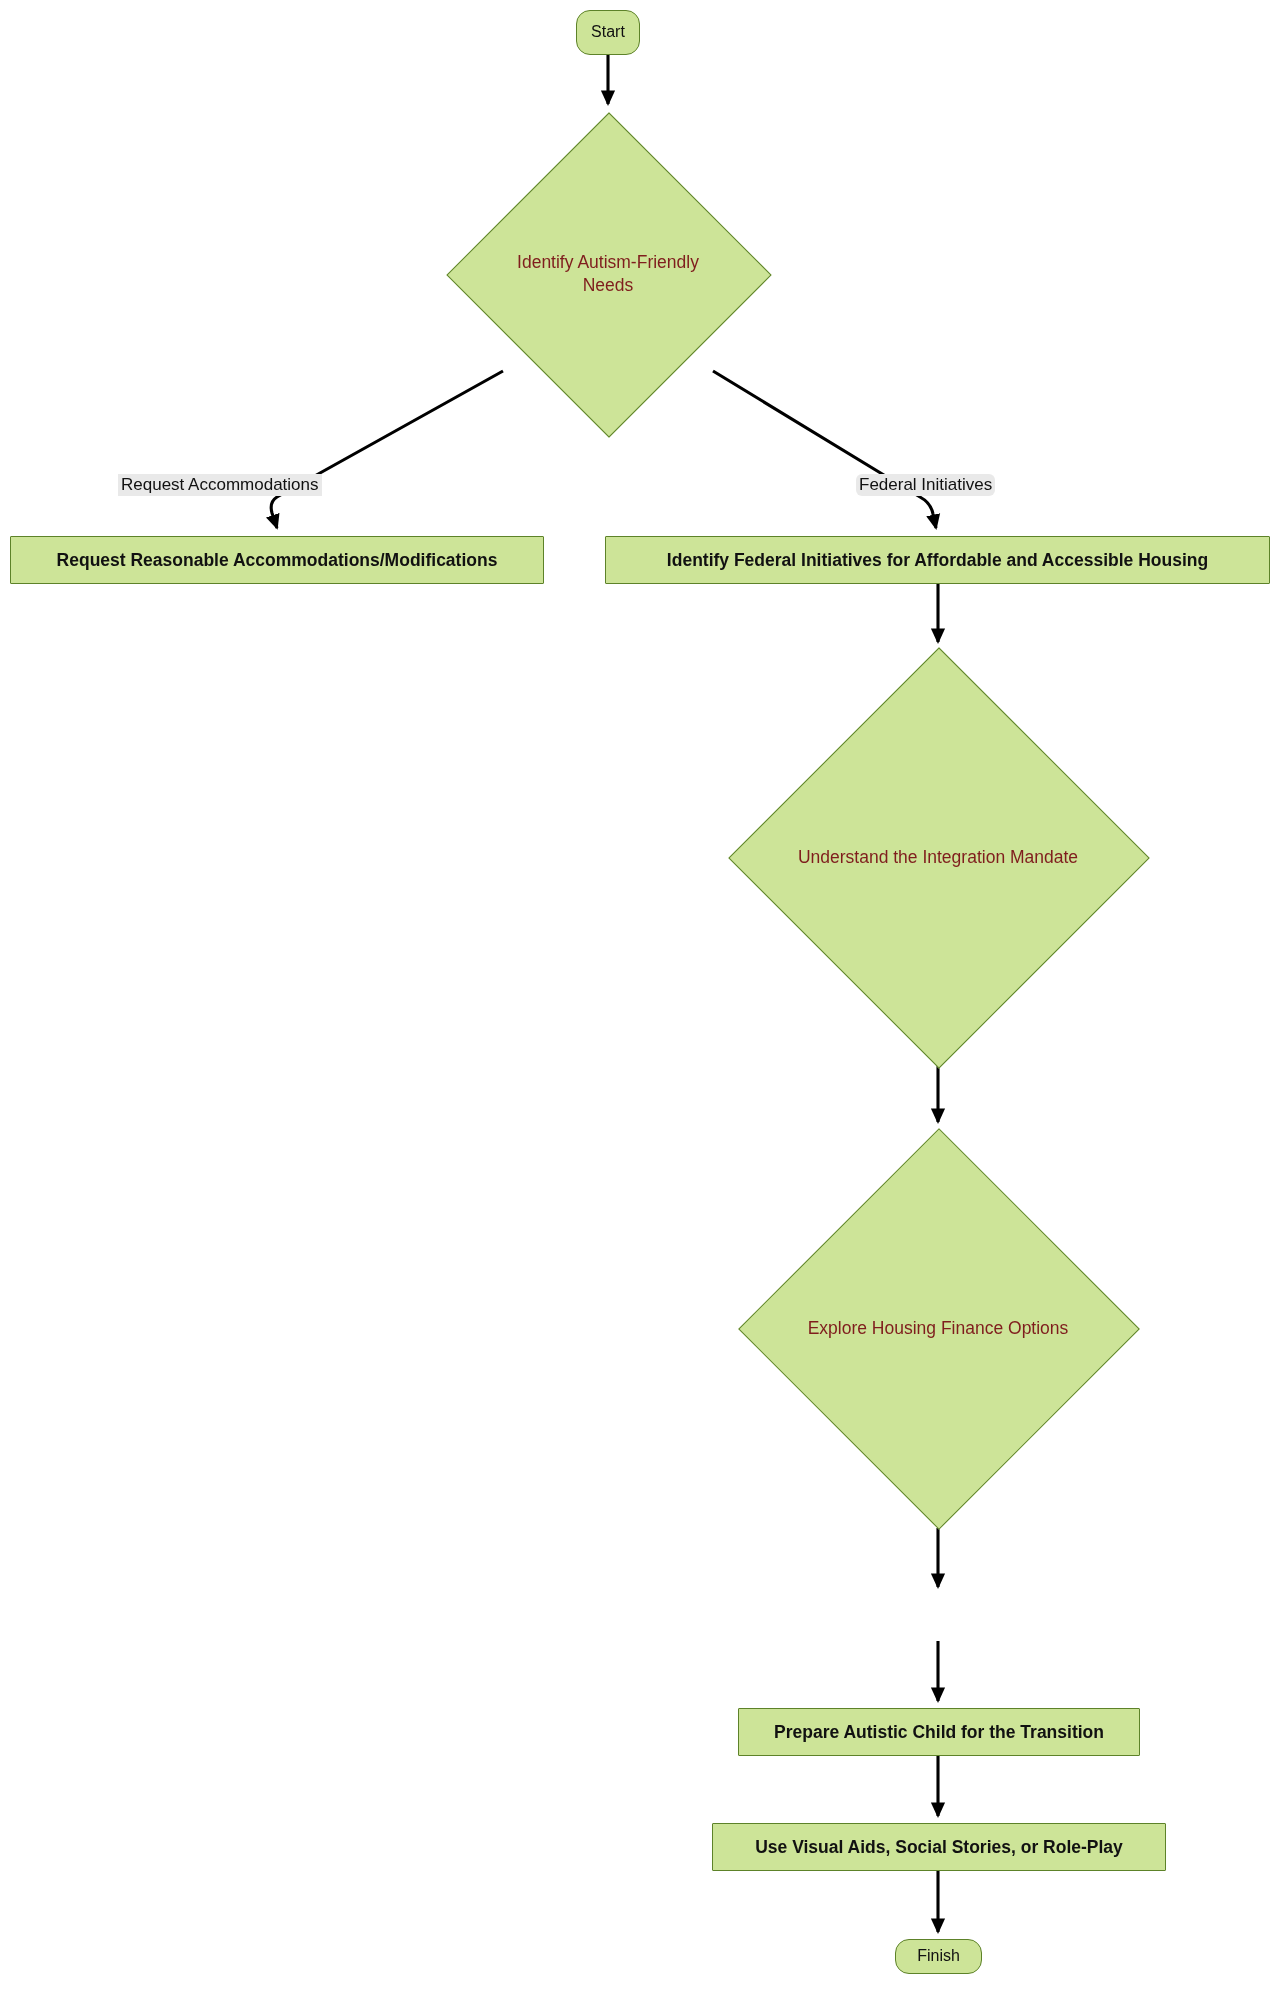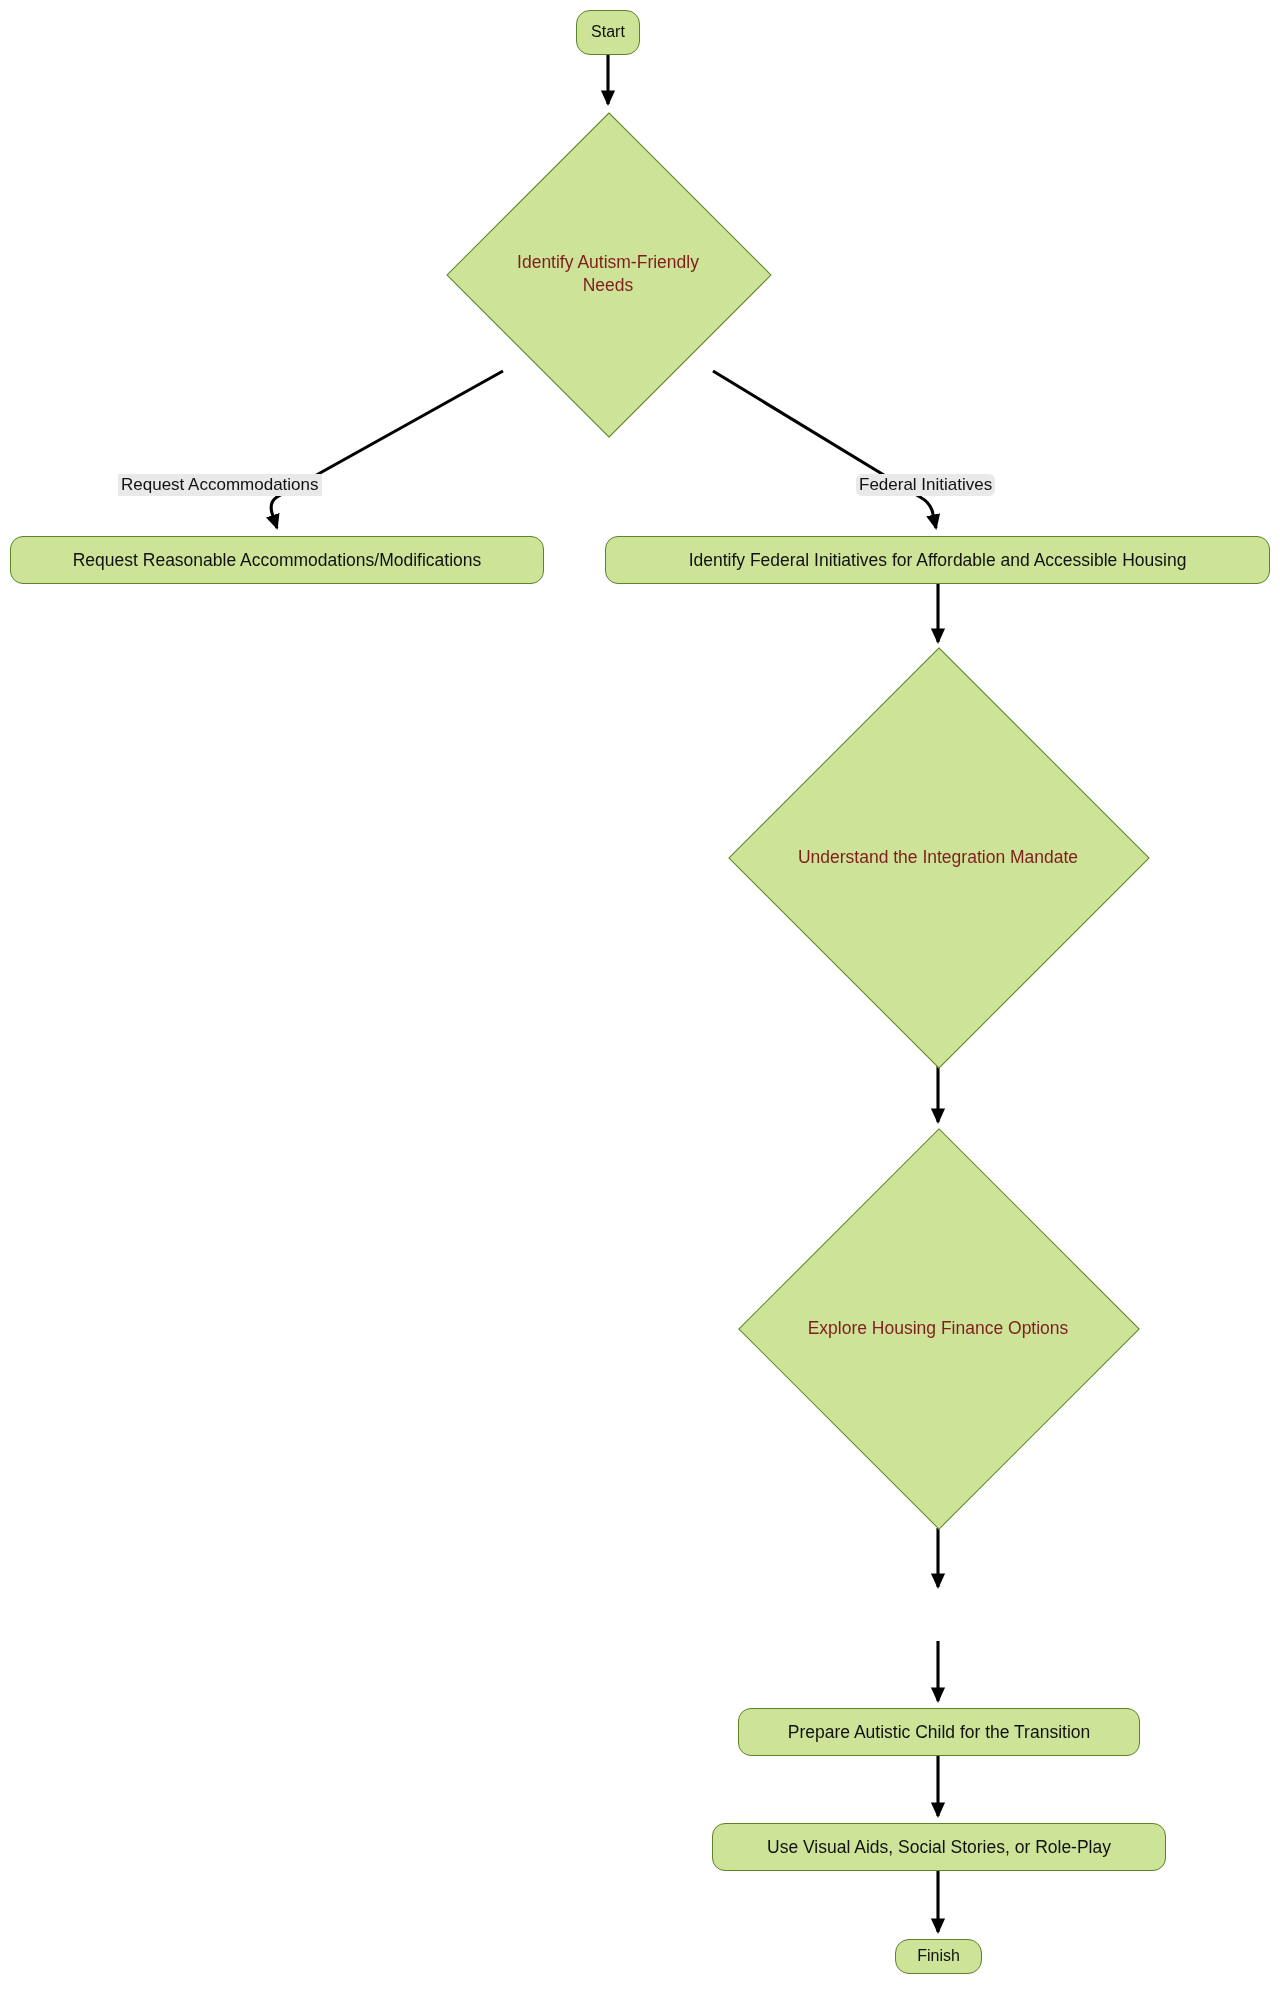--- a/index.html
+++ b/index.html
@@ -46,24 +46,25 @@
     border: 1.3px solid #5d8229;
     border-radius: 14px;
     font-size: 16px;
     line-height: 1.15;
   }
 
   
   .process {
     background: #cde498;
     border: 1.3px solid #5d8229;
-    border-radius: 13px;
+    border-radius: 1px;
     font-size: 17.5px;
     line-height: 1.15;
     white-space: nowrap;
+    font-weight: bold;
   }
 
   
   .decision {
     background: transparent;
     border: none;
   }
   .decision .diamond-shape {
     position: absolute;
     left: 50%;

